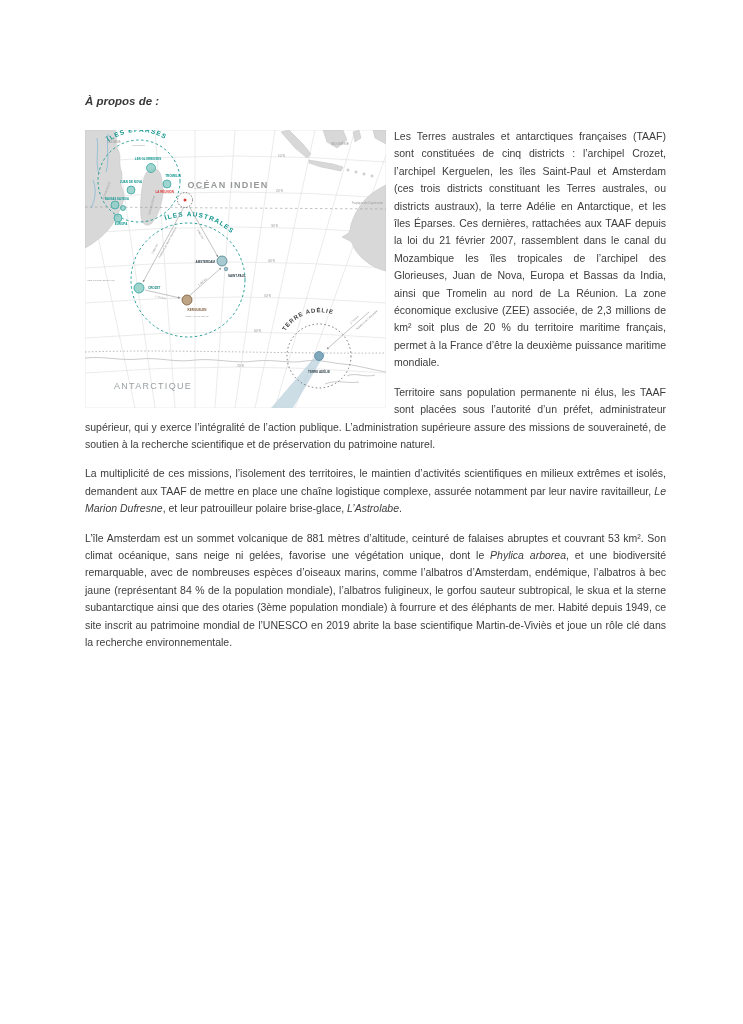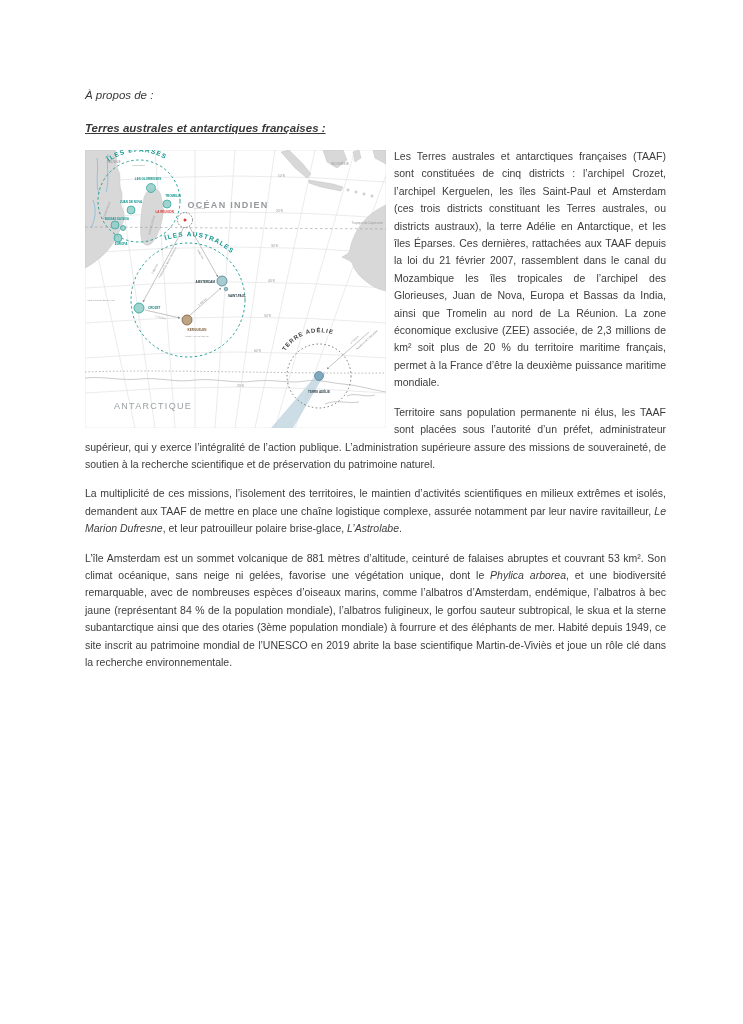--- a/index.html
+++ b/index.html
@@ -2,21 +2,21 @@
 <html><head>
 <meta charset="utf-8">
 <style>
   html,body{margin:0;padding:0;background:#ffffff;}
   .page{
     width:743px;height:1024px;background:#ffffff;position:relative;
     font-family:"Liberation Sans",sans-serif;color:#3c3c3c;overflow:hidden;
     box-sizing:border-box;padding:85px 77px 0 85px;
   }
   .h-main{
-    font-size:11.5px;font-weight:normal;font-style:italic;margin:4px 0 21px 0;color:#383838;
+    font-size:11.5px;font-weight:bold;font-style:italic;margin:10px 0 21px 0;color:#383838;
   }
   .h-sub{
     font-size:11.5px;font-weight:bold;font-style:italic;text-decoration:underline;
     margin:0 0 14px 0;color:#383838;
   }
   .h-sub2{
     font-size:11.5px;font-weight:bold;font-style:italic;text-decoration:underline;
     margin:26px 0 16px 0;color:#383838;
   }
   .flow{width:581px;}
@@ -31,21 +31,20 @@
   .para .ital{font-style:italic;}
   svg .lbl{font-family:"Liberation Sans",sans-serif;}
 </style>
 </head>
 <body>
 
 <div class="page">
 
   <div class="h-main">À propos de :</div>
 
-  <div class="h-sub">Terres australes et antarctiques françaises :</div>
 
   <div class="flow">
 
     <div class="map-fig">
       <svg viewBox="0 0 301 278" width="301" height="278">
         <defs>
           <marker id="arr" markerWidth="5" markerHeight="5" refX="3.5" refY="2" orient="auto">
             <path d="M0,0 L4,2 L0,4 z" fill="#8a8a8a"></path>
           </marker>
           <path id="arcEparses" d="M19,16 A50,50 0 0 1 103,42" fill="none"></path>

